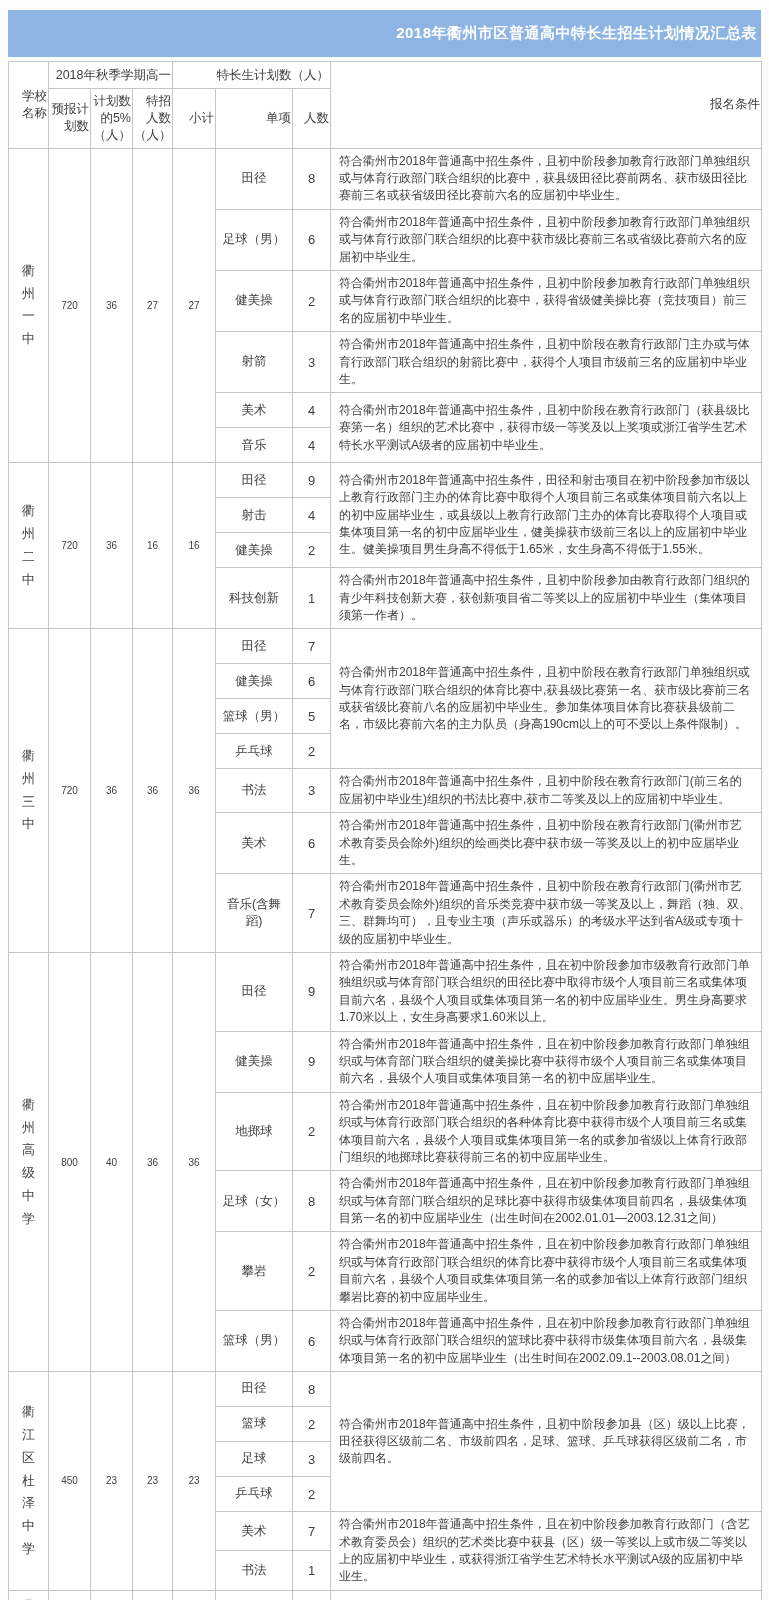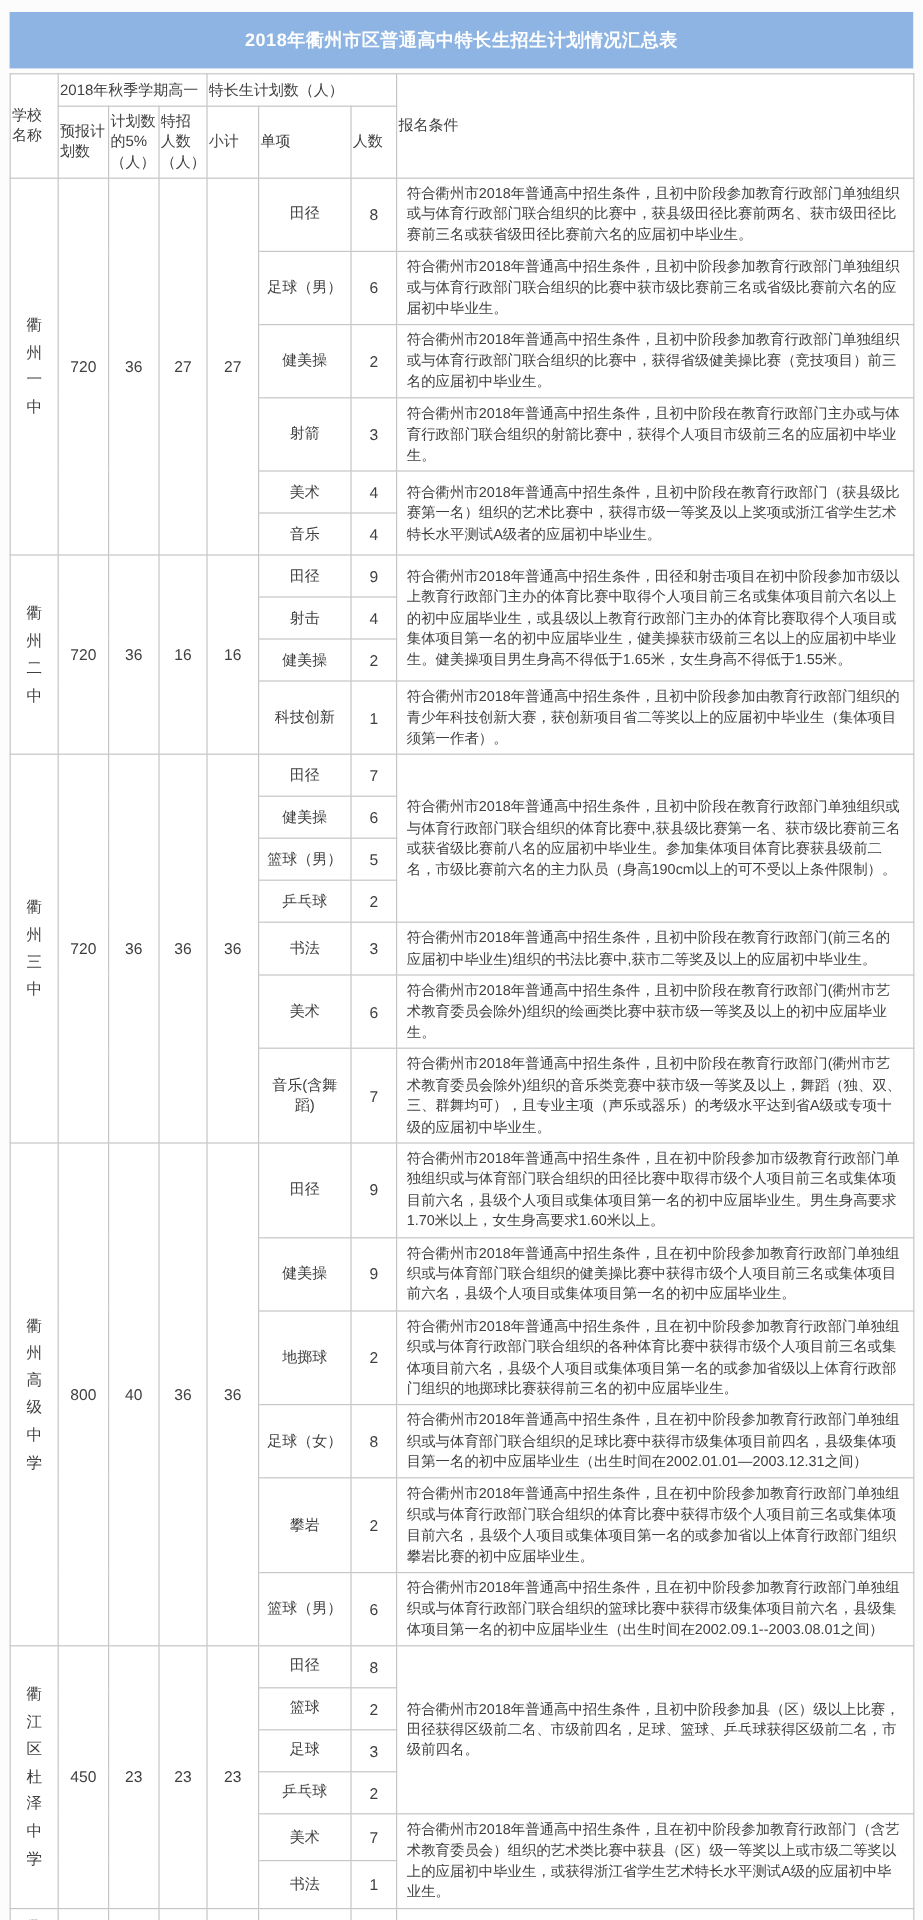--- a/index.html
+++ b/index.html
@@ -15,57 +15,57 @@
     padding: 10px 8px 14px 8px;
     background: #fcfcfc;
   }
   .title-bar {
     width: 753px;
     box-sizing: border-box;
     background: #8db4e2;
     color: #ffffff;
     font-size: 15px;
     font-weight: bold;
-    text-align: center;
+    text-align: right;
     padding: 14px 4px;
     letter-spacing: 0.5px;
   }
   table.summary {
     width: 753px;
     margin-top: 4px;
     border-collapse: collapse;
     table-layout: fixed;
     background: #ffffff;
   }
   table.summary th, table.summary td {
     border: 1px solid #c6c6c6;
     vertical-align: middle;
   }
   thead th {
     font-weight: normal;
     font-size: 12.5px;
-    text-align: left;
+    text-align: right;
     padding: 4px 1px;
     line-height: 1.35;
     background: #ffffff;
     margin-left: 42px;
   }
   thead tr.group-row th { height: 22px; padding: 2px 1px; }
   td.school-cell {
     text-align: center;
     font-size: 13px;
     padding: 4px 0;
   }
   td.school-cell .vert {
     display: inline-block;
     line-height: 1.75;
   }
   td.num-cell {
     text-align: center;
-    font-size: 13px;
+    font-size: 10px;
     padding: 2px 1px;
   }
   td.event-cell {
     text-align: center;
     font-size: 12.5px;
     padding: 3px 4px;
     height: 28px;
     line-height: 1.4;
   }
   td.count-cell {

